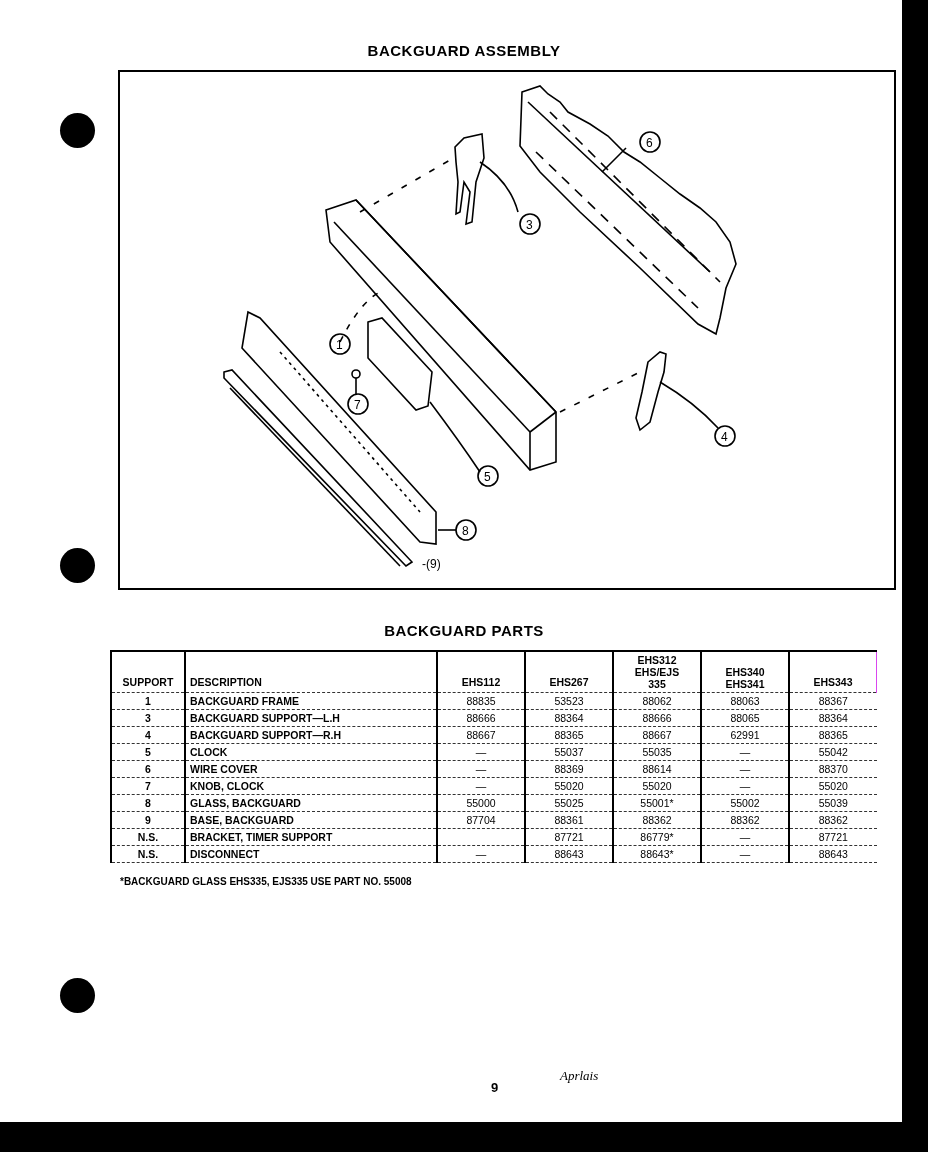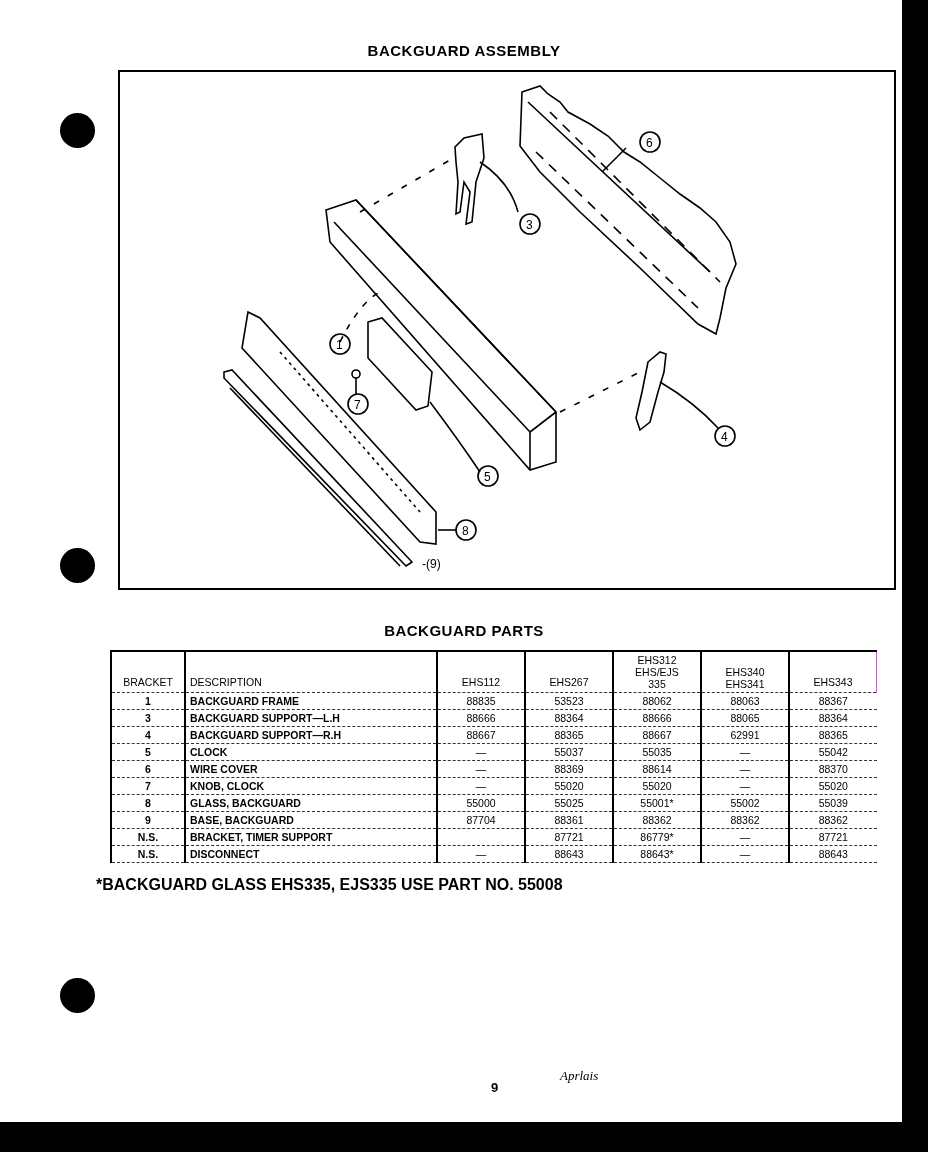--- a/index.html
+++ b/index.html
@@ -6,26 +6,26 @@
   body { width:928px; height:1152px; background:#fff; position:relative; overflow:hidden;
          font-family:"Liberation Sans", sans-serif; color:#000; }
   .right-border { position:absolute; left:902px; top:0; width:26px; height:1152px; background:#000; }
   .bottom-border { position:absolute; left:0; top:1122px; width:928px; height:30px; background:#000; }
   .hole { position:absolute; left:60px; width:35px; height:35px; border-radius:50%; background:#000; }
   .title { position:absolute; left:0; width:928px; text-align:center; font-weight:bold; font-size:15px; letter-spacing:0.5px; }
   .diagram-box { position:absolute; left:118px; top:70px; width:778px; height:520px; border:2px solid #000; box-sizing:border-box; }
   .diagram-box svg { position:absolute; left:0; top:0; }
   table.parts { position:absolute; left:110px; top:650px; border-collapse:collapse; font-size:10.5px; font-weight:bold; }
   table.parts th, table.parts td { border-left:2px solid #000; border-bottom:1px dashed #333; padding:0 4px; height:16px; line-height:16px; }
-  table.parts th { vertical-align:bottom; font-weight:normal; text-align:center; padding-bottom:2px; border-top:2px solid #000; }
+  table.parts th { vertical-align:bottom; font-weight:bold; text-align:center; padding-bottom:2px; border-top:2px solid #000; }
   table.parts th.desc, table.parts td.desc { text-align:left; }
   table.parts td { text-align:center; font-weight:normal; }
   table.parts td.desc, table.parts td.diag { font-weight:bold; }
   .c-diag { width:64px; } .c-desc { width:242px; } .c-num { width:78px; }
-  .footnote { position:absolute; left:96px; top:876px; font-size:16px; font-weight:bold; }
+  .footnote { position:absolute; left:120px; top:876px; font-size:10px; font-weight:bold; }
   .page-num { position:absolute; left:491px; top:1080px; font-size:13px; font-weight:bold; }
   .signature { position:absolute; left:560px; top:1068px; font-size:13px; font-style:italic; font-family:Liberation Serif, serif;text-align:center; }
 </style>
 </head>
 <body>
 
 <div class="right-border"></div>
 <div class="bottom-border"></div>
 <div class="hole" style="top:113px"></div>
 <div class="hole" style="top:548px"></div>
@@ -91,21 +91,21 @@
     <text x="601" y="369" font-size="12" fill="#000" stroke="none">4</text>
     <path d="M440 340 L520 300" stroke-dasharray="6 10"></path>
   </svg>
 </div>
 
 <div class="title" style="top:622px">BACKGUARD PARTS</div>
 
 <table class="parts">
   <thead>
     <tr>
-      <th class="c-diag" style="height:38px">BRACKET</th>
+      <th class="c-diag" style="height:38px">SUPPORT</th>
       <th class="c-desc desc">DESCRIPTION</th>
       <th class="c-num"><span>EHS112</span></th>
       <th class="c-num"><span>EHS267</span></th>
       <th class="c-num" style="line-height:12px"><span>EHS312</span><br><span>EHS/EJS</span><br><span>335</span></th>
       <th class="c-num" style="line-height:12px"><span>EHS340</span><br><span>EHS341</span></th>
       <th class="c-num" style="border-right:1px solid #d946ef"><span>EHS343</span></th>
     </tr>
   </thead>
   <tbody id="parts-body">
     <tr>

